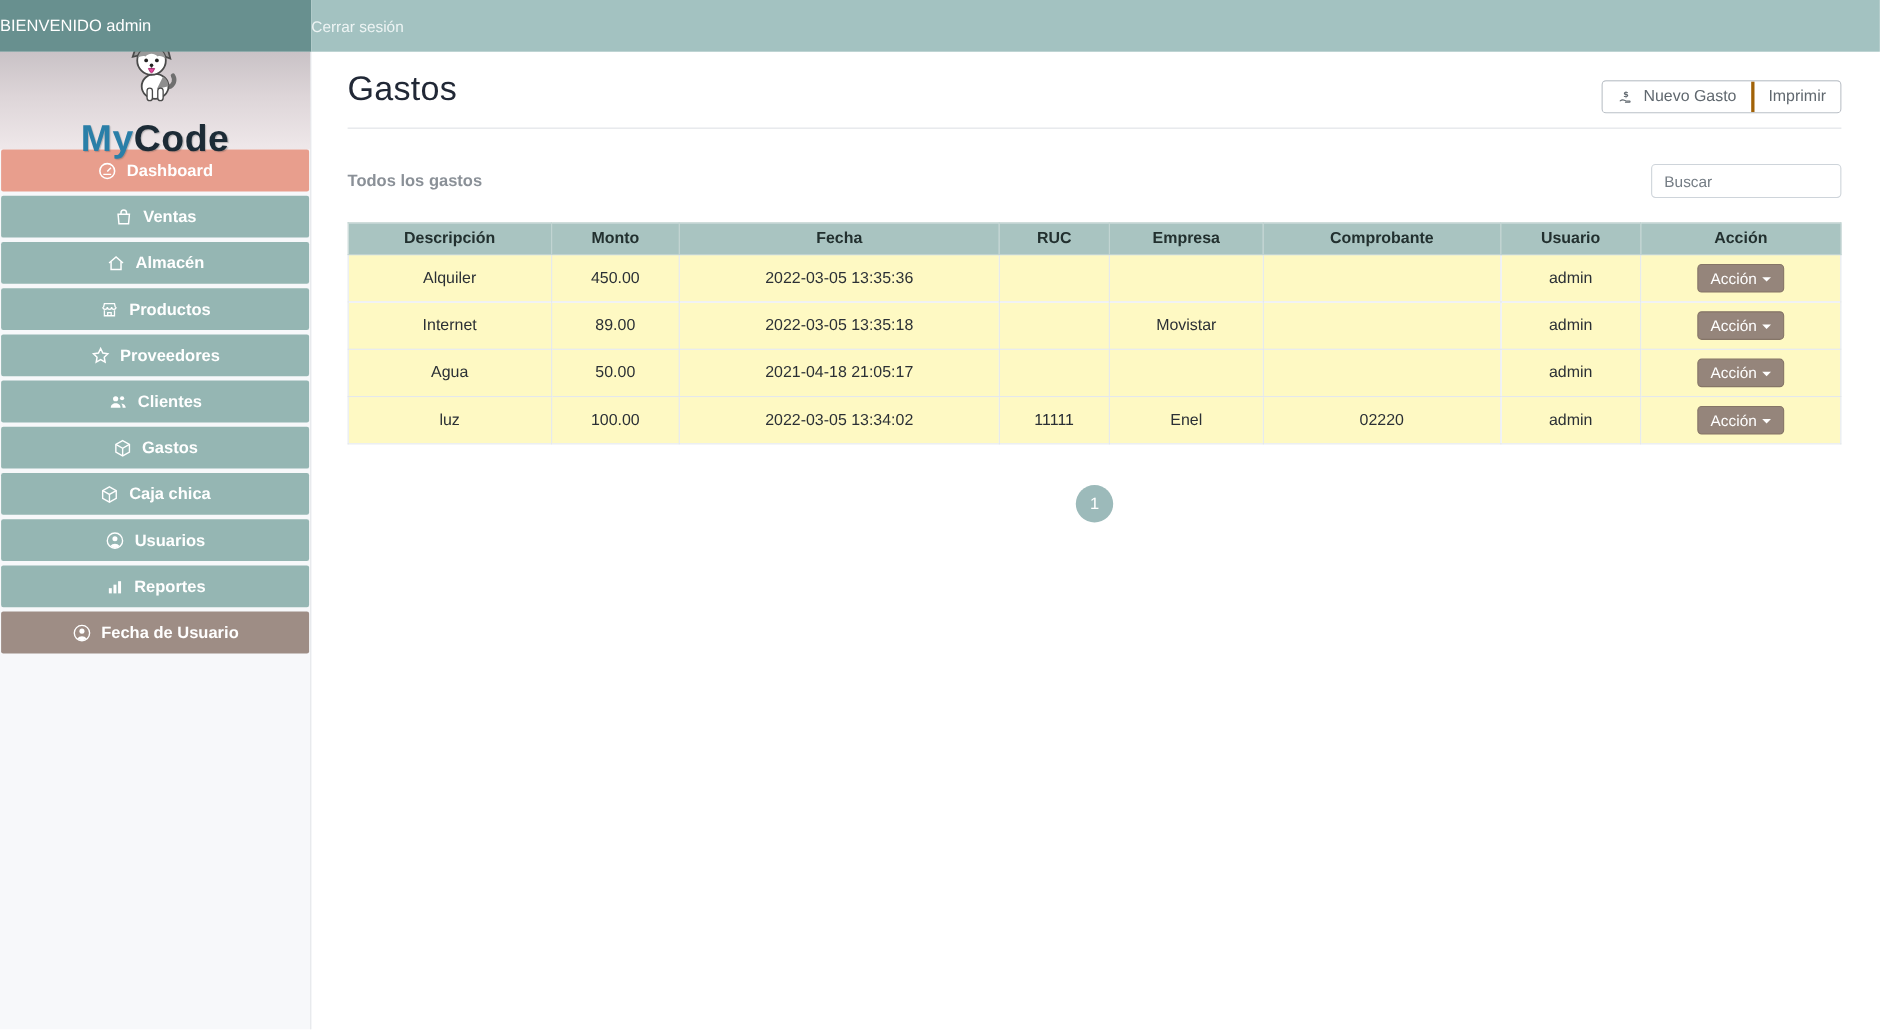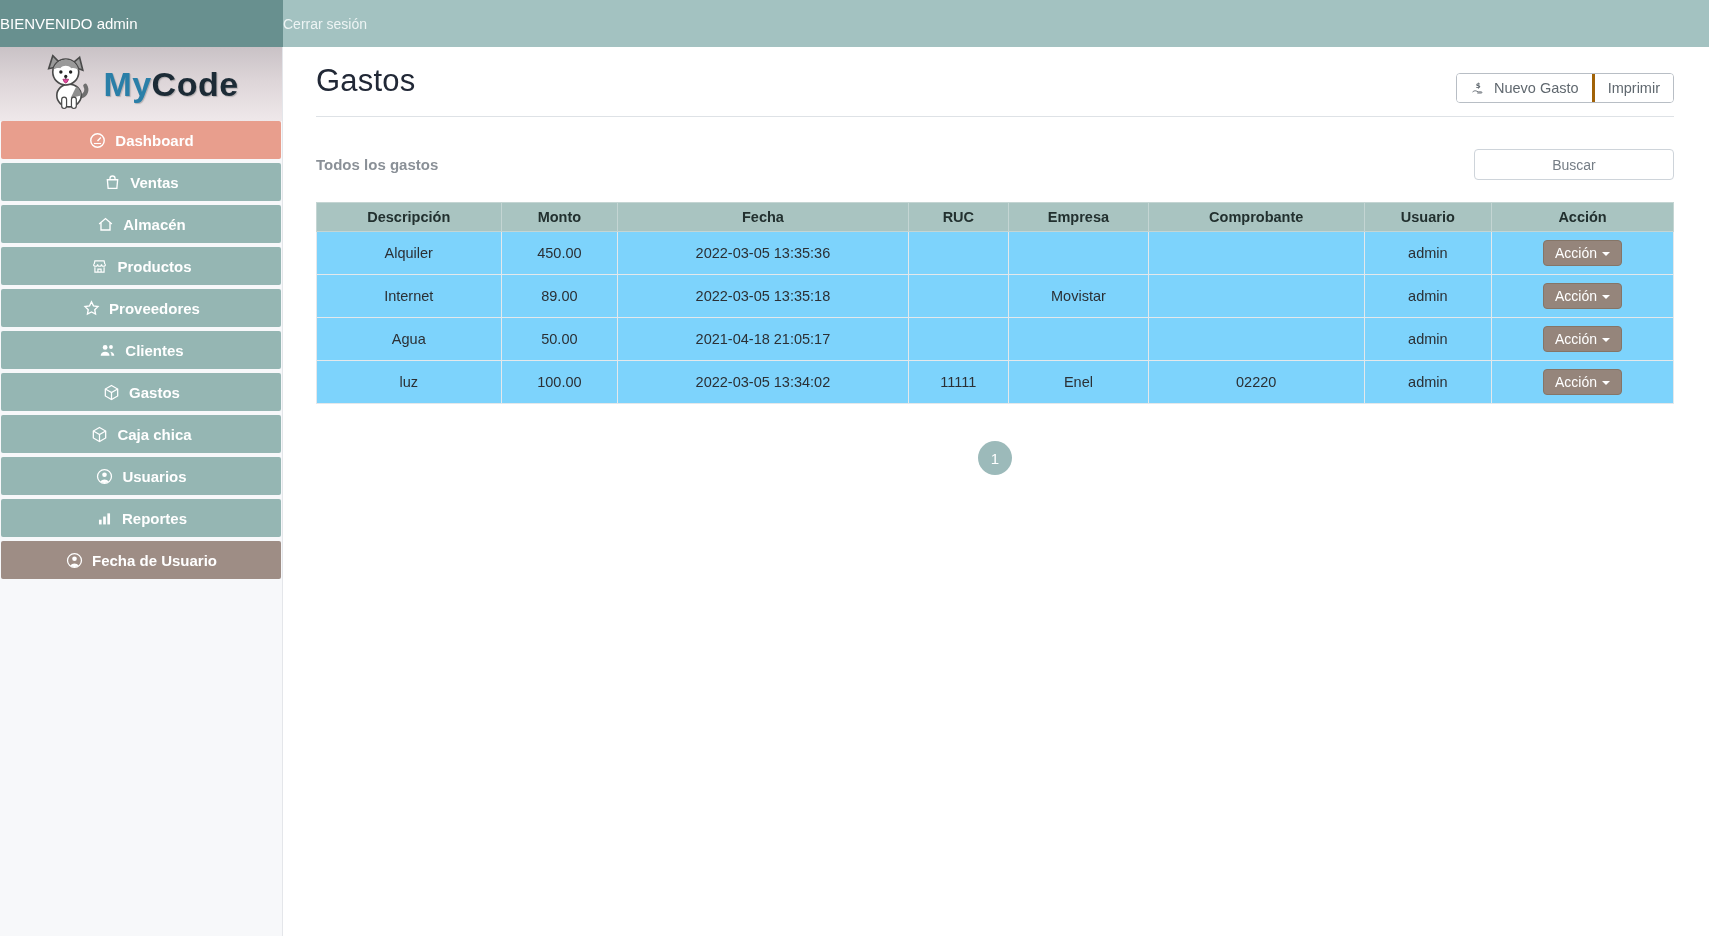--- a/index.html
+++ b/index.html
@@ -20,21 +20,21 @@
     font-family:"Liberation Sans","DejaVu Sans",sans-serif;
     background:#fff;position:relative;overflow:hidden;
   }
   
   .topbar{position:absolute;top:0;left:0;width:1709px;height:47px;display:flex;z-index:3;}
   .topbar-left{width:283px;background:var(--topbar-left-bg);color:#fff;display:flex;align-items:center;font-size:15px;}
   .topbar-right{flex:1;background:var(--topbar-right-bg);display:flex;align-items:center;justify-content:flex-start;padding-right:16px;}
   .logout{color:#edf4f4;font-size:14px;text-decoration:none;cursor:pointer;}
   
   .sidebar{position:absolute;top:47px;left:0;width:283px;height:889px;background:#f7f8fa;border-right:1px solid #e4e6ea;z-index:2;}
-  .logo{height:74px;background:linear-gradient(180deg,#c9c2c6 0%,#ddd5d8 45%,#efe8ea 100%);display:flex;align-items:center;justify-content:center;gap:8px;}
+  .logo{height:89px;background:linear-gradient(180deg,#c9c2c6 0%,#ddd5d8 45%,#efe8ea 100%);display:flex;align-items:center;justify-content:center;gap:8px;flex-direction:column;}
   .brand-text{font-size:34px;font-weight:800;letter-spacing:.5px;text-shadow:1px 1px 1px rgba(90,90,90,.35);}
   .brand-my{color:var(--brand-my);}
   .brand-code{color:var(--brand-code);}
   .menu{padding:0 1px;margin-top:0;}
   .menu-item{height:38px;margin-bottom:4px;border-radius:2px;display:flex;align-items:center;justify-content:center;gap:8px;color:#fff;font-size:15px;font-weight:700;background:var(--sidebar-item-bg);cursor:pointer;}
   .menu-item.variant-active{background:var(--sidebar-active-bg);}
   .menu-item.variant-manual{background:var(--sidebar-manual-bg);}
   .mi-icon{width:19px;height:19px;display:inline-flex;align-items:center;justify-content:center;}
   .mi-icon svg{width:19px;height:19px;}
   
@@ -42,26 +42,26 @@
   .page-head{display:flex;justify-content:space-between;align-items:flex-start;}
   .page-title{font-size:31px;font-weight:500;color:#212836;letter-spacing:.2px;}
   .btn-group{display:flex;border:1px solid #b8bec5;border-radius:4px;overflow:hidden;background:#fff;margin-top:10px;}
   .btn{padding:6px 13px;font-size:14.5px;color:#60686f;background:#fff;border:none;cursor:pointer;display:flex;align-items:center;gap:7px;font-family:inherit;}
   .btn + .btn{border-left:3px solid #a16207;}
   .btn-icon{width:17px;height:15px;display:inline-flex;}
   .btn-icon svg{width:17px;height:15px;}
   .divider{border:none;border-top:1px solid #dee2e6;margin:13px 0 0 0;}
   .toolbar{display:flex;justify-content:space-between;align-items:center;margin-top:32px;}
   .caption{font-size:15px;font-weight:700;color:#8a9097;}
-  .search-input{width:200px;height:31px;border:1px solid #ced4da;border-radius:4px;padding:0 11px;font-size:14px;color:#495057;font-family:inherit;outline:none;text-align:center;}
+  .search-input{width:173px;height:31px;border:1px solid #ced4da;border-radius:4px;padding:0 11px;font-size:14px;color:#495057;font-family:inherit;outline:none;}
   .search-input::placeholder{color:#757d85;}
   
   table{width:100%;border-collapse:collapse;margin-top:22px;table-layout:fixed;}
   thead th{background:var(--table-header-bg);color:#22302f;font-size:14.5px;font-weight:700;padding:5px 6px;border:1px solid #c4d5d3;height:29px;text-align:center;}
-  tbody td{text-align:center;font-size:14.5px;color:#2b3035;padding:8px 6px;border:1px solid #e4e8eb;border-top:none;background:#7dd3fc;height:37px;vertical-align:middle;overflow:hidden;white-space:nowrap;}
+  tbody td{text-align:center;font-size:14.5px;color:#2b3035;padding:8px 6px;border:1px solid #e4e8eb;border-top:none;background:#fef9c3;height:37px;vertical-align:middle;overflow:hidden;white-space:nowrap;}
   .action-btn{background:var(--action-button-bg);color:#fff;border:1px solid #857567;border-radius:4px;padding:4px 11px;font-size:14px;cursor:pointer;font-family:inherit;}
   .caret{display:inline-block;width:0;height:0;border-left:4px solid transparent;border-right:4px solid transparent;border-top:4.5px solid #fff;margin-left:5px;vertical-align:2px;}
   
   .pagination{display:flex;justify-content:center;margin-top:37px;}
   .page-circle{width:34px;height:34px;border-radius:50%;background:var(--pagination-bg);color:#fff;display:flex;align-items:center;justify-content:center;font-size:15px;cursor:pointer;}
 </style>
 </head>
 <body>
 
 <header class="topbar">

